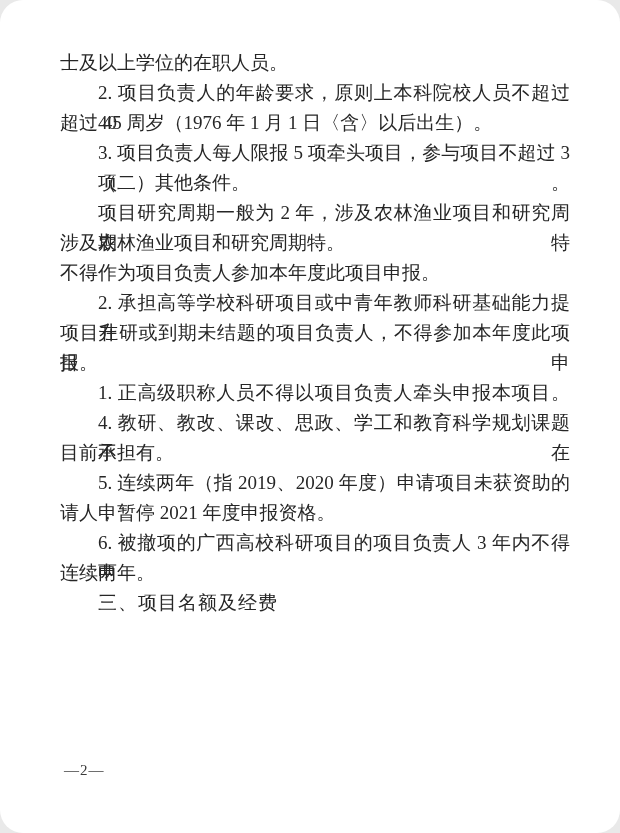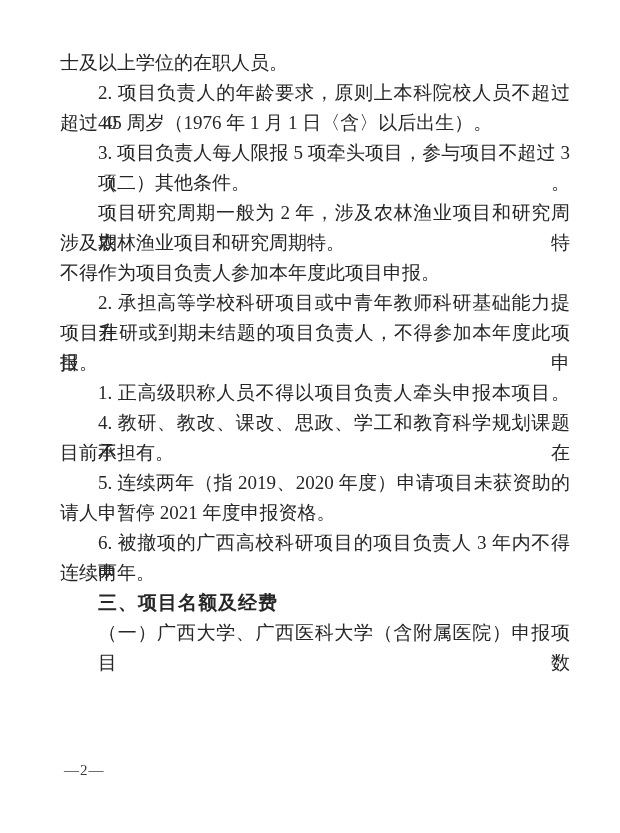--- a/index.html
+++ b/index.html
@@ -11,20 +11,21 @@
   html,body{background:#e9e9e9;}
   .page{
     position:relative;
     width:620px;
     height:833px;
     background:var(--bg-color);
     margin:0 auto;
     overflow:hidden;
     font-family:"Liberation Serif","DejaVu Serif",serif;
     color:var(--text-color);
+    border-radius:23px;
   }
   .doc-body{
     position:absolute;
     left:60px;
     top:48px;
     width:510px;
   }
   .text-line{
     font-size:19px;
     line-height:30px;
@@ -36,21 +37,21 @@
   .text-line.justify{
     white-space:normal;
     text-align:justify;
     text-align-last:justify;
     -moz-text-align-last:justify;
   }
   .text-line.indent{
     padding-left:38px;
   }
   .text-line.bold{
-    font-weight:700;
+    font-weight:400;
     font-family:"Liberation Sans","DejaVu Sans",sans-serif;
     letter-spacing:1px;
   }
   .page-footer{
     position:absolute;
     left:64px;
     top:762px;
     font-size:15px;
     line-height:16px;
     color:var(--footer-color);
@@ -75,16 +76,15 @@
       <div class="text-line justify">项目在研或到期未结题的项目负责人，不得参加本年度此项目申</div>
       <div class="text-line">报。</div>
       <div class="text-line indent justify">1. 正高级职称人员不得以项目负责人牵头申报本项目。</div>
       <div class="text-line indent justify">4. 教研、教改、课改、思政、学工和教育科学规划课题不在</div>
       <div class="text-line">目前承担有。</div>
       <div class="text-line indent justify">5. 连续两年（指 2019、2020 年度）申请项目未获资助的申</div>
       <div class="text-line">请人，暂停 2021 年度申报资格。</div>
       <div class="text-line indent justify">6. 被撤项的广西高校科研项目的项目负责人 3 年内不得申</div>
       <div class="text-line">连续两年。</div>
       <div class="text-line indent bold">三、项目名额及经费</div>
-      <div class="text-line indent justify">（一）广西大学、广西医科大学（含附属医院）申报项目数</div>
     </div>
   <div class="page-footer">—2—</div>
 </div>
 
 </body></html>

